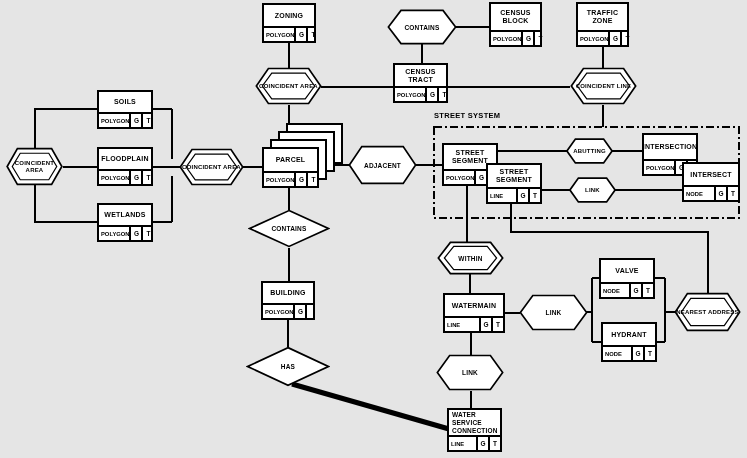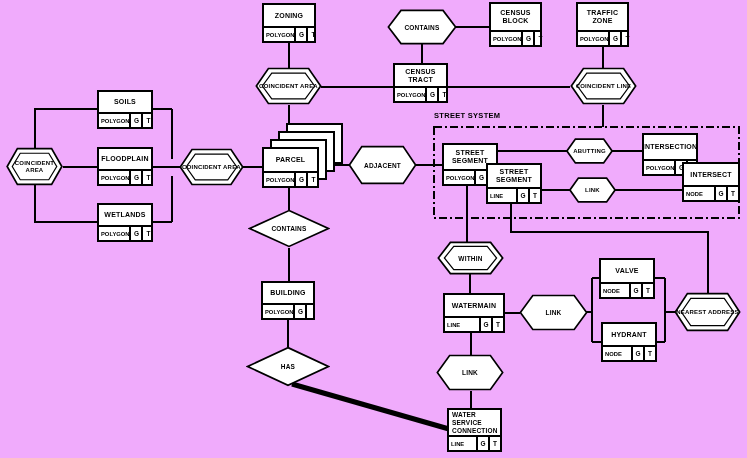--- a/index.html
+++ b/index.html
@@ -1,16 +1,16 @@
 <!DOCTYPE html>
 <html><head>
 <meta charset="utf-8">
 <style>
   html,body{margin:0;padding:0;background:#fff;}
-  #canvas{position:relative;width:747px;height:458px;background:#f0abfc;overflow:hidden;
+  #canvas{position:relative;width:747px;height:458px;background:#e5e5e5;overflow:hidden;
           font-family:"Liberation Sans",sans-serif;}
   #wires{position:absolute;left:0;top:0;z-index:1;}
   .card{position:absolute;background:#fff;border:2px solid #000;box-sizing:border-box;z-index:2;}
   .ebox{position:absolute;background:#fff;border:2px solid #000;box-sizing:border-box;
         display:flex;flex-direction:column;z-index:3;}
   .elabel{flex:1;display:flex;align-items:center;justify-content:center;text-align:center;
           font-weight:bold;font-size:7px;line-height:8px;letter-spacing:.2px;padding:0 1px;}
   .elabel.left{justify-content:flex-start;text-align:left;padding-left:3px;font-size:6.5px;}
   .erow{flex:none;height:15px;display:flex;border-top:2px solid #000;box-sizing:border-box;}
   .geom{flex:1;display:flex;align-items:center;padding-left:2px;font-weight:bold;font-size:5.8px;}

